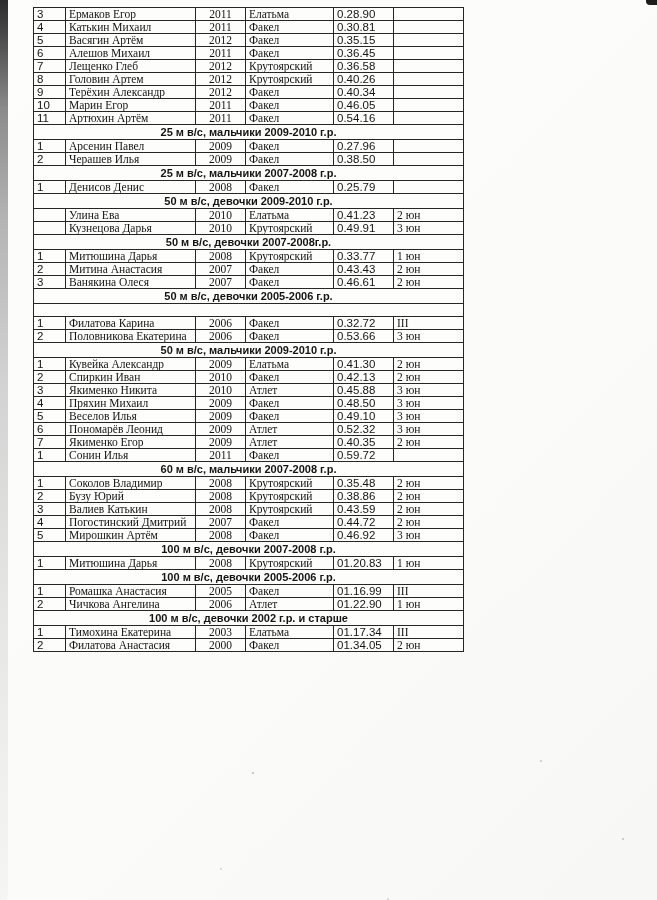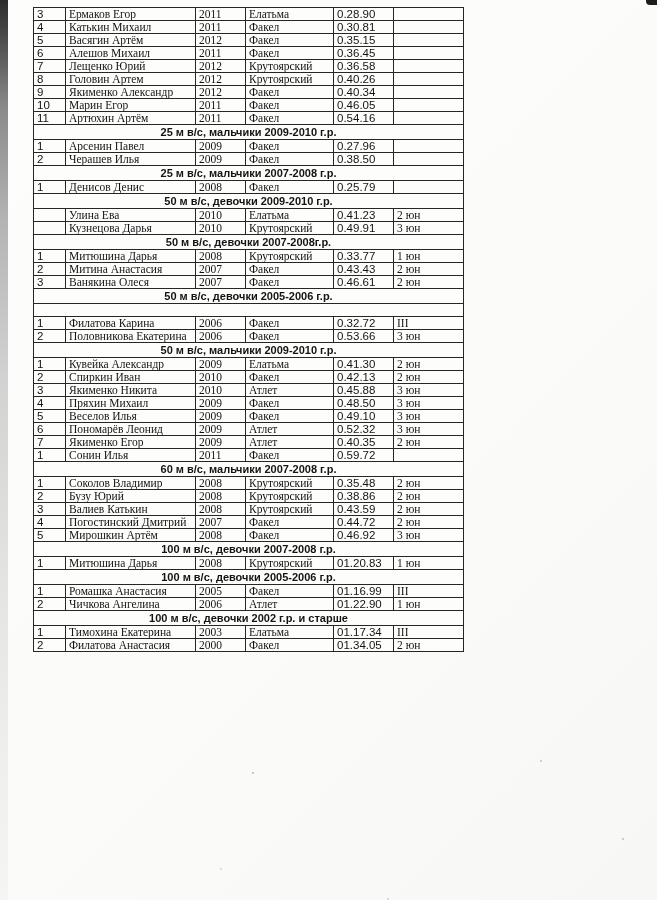--- a/index.html
+++ b/index.html
@@ -55,21 +55,21 @@
     padding: 0 3px;
     font-size: 11.5px;
     vertical-align: middle;
     white-space: nowrap;
     overflow: hidden;
     color: #141414;
     background: #fdfdfc;
   }
   td.c-num  { font-family: "Liberation Sans", sans-serif; font-size: 10.5px; }
   td.c-name { padding-left: 4px; }
-  td.c-year { text-align: left; padding-right: 3px; }
+  td.c-year { text-align: center; padding-right: 3px; }
   td.c-club { padding-left: 4px; }
   td.c-time { font-family: "Liberation Sans", sans-serif; font-size: 10.5px; margin-top: 12px; }
   td.c-rank { font-family: Liberation Serif, serif; font-size: 10.5px; padding-left: 4px; }
   tr.section-header-row td {
     font-family: "Liberation Sans", sans-serif;
     font-weight: bold;
     font-size: 11px;
     text-align: center;
     height: 14px;
     line-height: 14px;
@@ -122,37 +122,37 @@
         <tr>
           <td class="c-num">6</td>
           <td class="c-name">Алешов Михаил</td>
           <td class="c-year">2011</td>
           <td class="c-club">Факел</td>
           <td class="c-time">0.36.45</td>
           <td class="c-rank"></td>
         </tr>
         <tr>
           <td class="c-num">7</td>
-          <td class="c-name">Лещенко Юрий</td>
+          <td class="c-name">Лещенко Глеб</td>
           <td class="c-year">2012</td>
           <td class="c-club">Крутоярский</td>
           <td class="c-time">0.36.58</td>
           <td class="c-rank"></td>
         </tr>
         <tr>
           <td class="c-num">8</td>
           <td class="c-name">Головин Артем</td>
           <td class="c-year">2012</td>
           <td class="c-club">Крутоярский</td>
           <td class="c-time">0.40.26</td>
           <td class="c-rank"></td>
         </tr>
         <tr>
           <td class="c-num">9</td>
-          <td class="c-name">Якименко Александр</td>
+          <td class="c-name">Терёхин Александр</td>
           <td class="c-year">2012</td>
           <td class="c-club">Факел</td>
           <td class="c-time">0.40.34</td>
           <td class="c-rank"></td>
         </tr>
         <tr>
           <td class="c-num">10</td>
           <td class="c-name">Марин Егор</td>
           <td class="c-year">2011</td>
           <td class="c-club">Факел</td>

